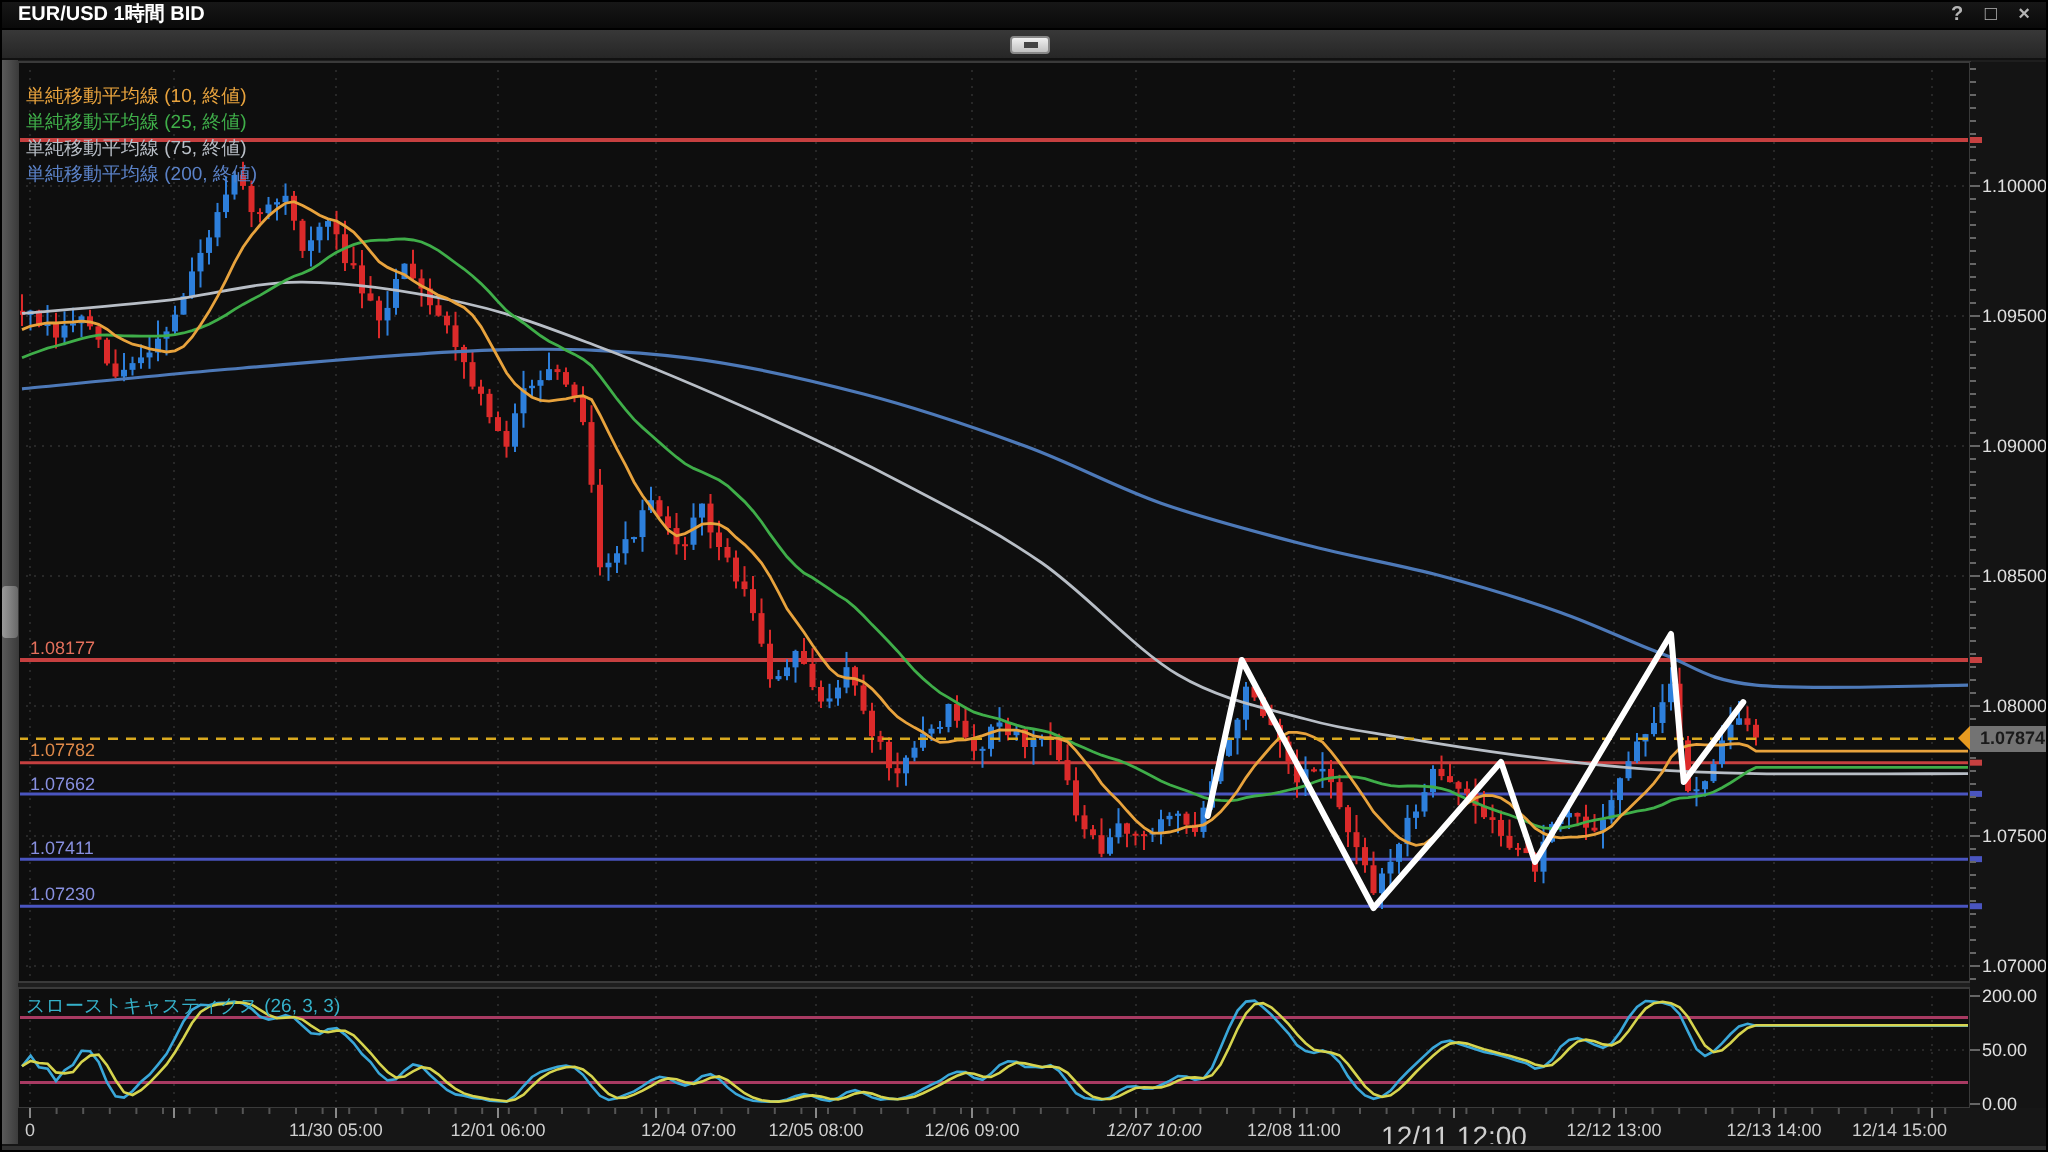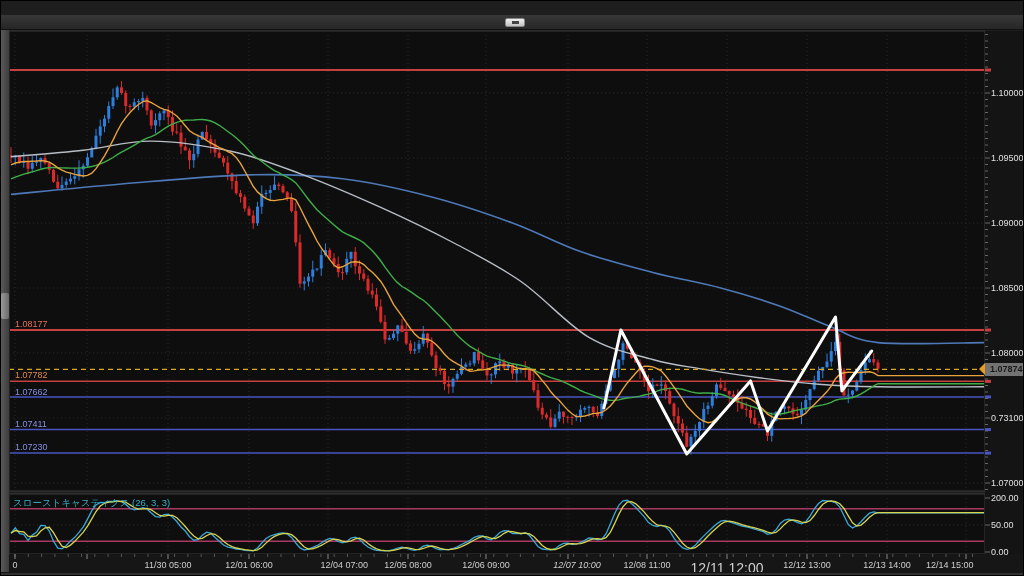--- a/index.html
+++ b/index.html
@@ -673,40 +673,54 @@
       <line x1="646" y1="553" x2="646" y2="558" stroke="#888"></line>
       <line x1="726" y1="553" x2="726" y2="558" stroke="#888"></line>
       <line x1="806" y1="553" x2="806" y2="558" stroke="#888"></line>
       <line x1="886" y1="553" x2="886" y2="558" stroke="#888"></line>
       <line x1="965" y1="553" x2="965" y2="558" stroke="#888"></line>
       <line x1="984" y1="497" x2="989" y2="497" stroke="#666"></line>
       <line x1="984" y1="524" x2="989" y2="524" stroke="#666"></line>
       <line x1="984" y1="551" x2="989" y2="551" stroke="#666"></line>
     </svg>
 
+  <div id="titlebar">
+    <span>EUR/USD 1時間 BID</span>
+    <span id="controls">
+      <span>?</span>
+      <span>□</span>
+      <span>×</span>
+    </span>
+  </div>
 
   <div id="toolstrip">
     <span id="strip-btn">
       <span class="dots"></span>
     </span>
   </div>
 
   <div id="leftrail">
     <div id="rail-handle"></div>
   </div>
 
+  <div id="legend" class="ov">
+      <div style="color: rgb(232, 163, 61);">単純移動平均線 (10, 終値)</div>
+      <div style="color: rgb(63, 174, 73);">単純移動平均線 (25, 終値)</div>
+      <div style="color: rgb(184, 190, 198);">単純移動平均線 (75, 終値)</div>
+      <div style="color: rgb(91, 130, 200);">単純移動平均線 (200, 終値)</div>
+    </div>
   <div id="stoch-legend" class="ov" style="color: rgb(53, 177, 201);">スローストキャスティクス (26, 3, 3)</div>
 
   <div id="price-labels">
       <div style="position: absolute; left: 990px; top: 87px; font-size: 9px; color: rgb(224, 224, 224);">1.10000</div>
       <div style="position: absolute; left: 990px; top: 152px; font-size: 9px; color: rgb(224, 224, 224);">1.09500</div>
       <div style="position: absolute; left: 990px; top: 217px; font-size: 9px; color: rgb(224, 224, 224);">1.09000</div>
       <div style="position: absolute; left: 990px; top: 282px; font-size: 9px; color: rgb(224, 224, 224);">1.08500</div>
       <div style="position: absolute; left: 990px; top: 347px; font-size: 9px; color: rgb(224, 224, 224);">1.08000</div>
-      <div style="position: absolute; left: 990px; top: 412px; font-size: 9px; color: rgb(224, 224, 224);">0.73100</div>
+      <div style="position: absolute; left: 990px; top: 412px; font-size: 9px; color: rgb(224, 224, 224);">1.07500</div>
       <div style="position: absolute; left: 990px; top: 477px; font-size: 9px; color: rgb(224, 224, 224);">1.07000</div>
       <div style="position: absolute; left: 990px; top: 492px; font-size: 9px; color: rgb(224, 224, 224);">200.00</div>
       <div style="position: absolute; left: 990px; top: 519px; font-size: 9px; color: rgb(224, 224, 224);">50.00</div>
       <div style="position: absolute; left: 990px; top: 546px; font-size: 9px; color: rgb(224, 224, 224);">0.00</div>
     </div>
   <div id="hline-labels">
       <div style="position: absolute; left: 14px; top: 317.99px; font-size: 9px; color: rgb(228, 112, 92);">1.08177</div>
       <div style="position: absolute; left: 14px; top: 369.34px; font-size: 9px; color: rgb(224, 138, 74);">1.07782</div>
       <div style="position: absolute; left: 14px; top: 386px; font-size: 9px; color: rgb(136, 144, 224);">1.07662</div>
       <div style="position: absolute; left: 14px; top: 417.57px; font-size: 9px; color: rgb(136, 144, 224);">1.07411</div>

